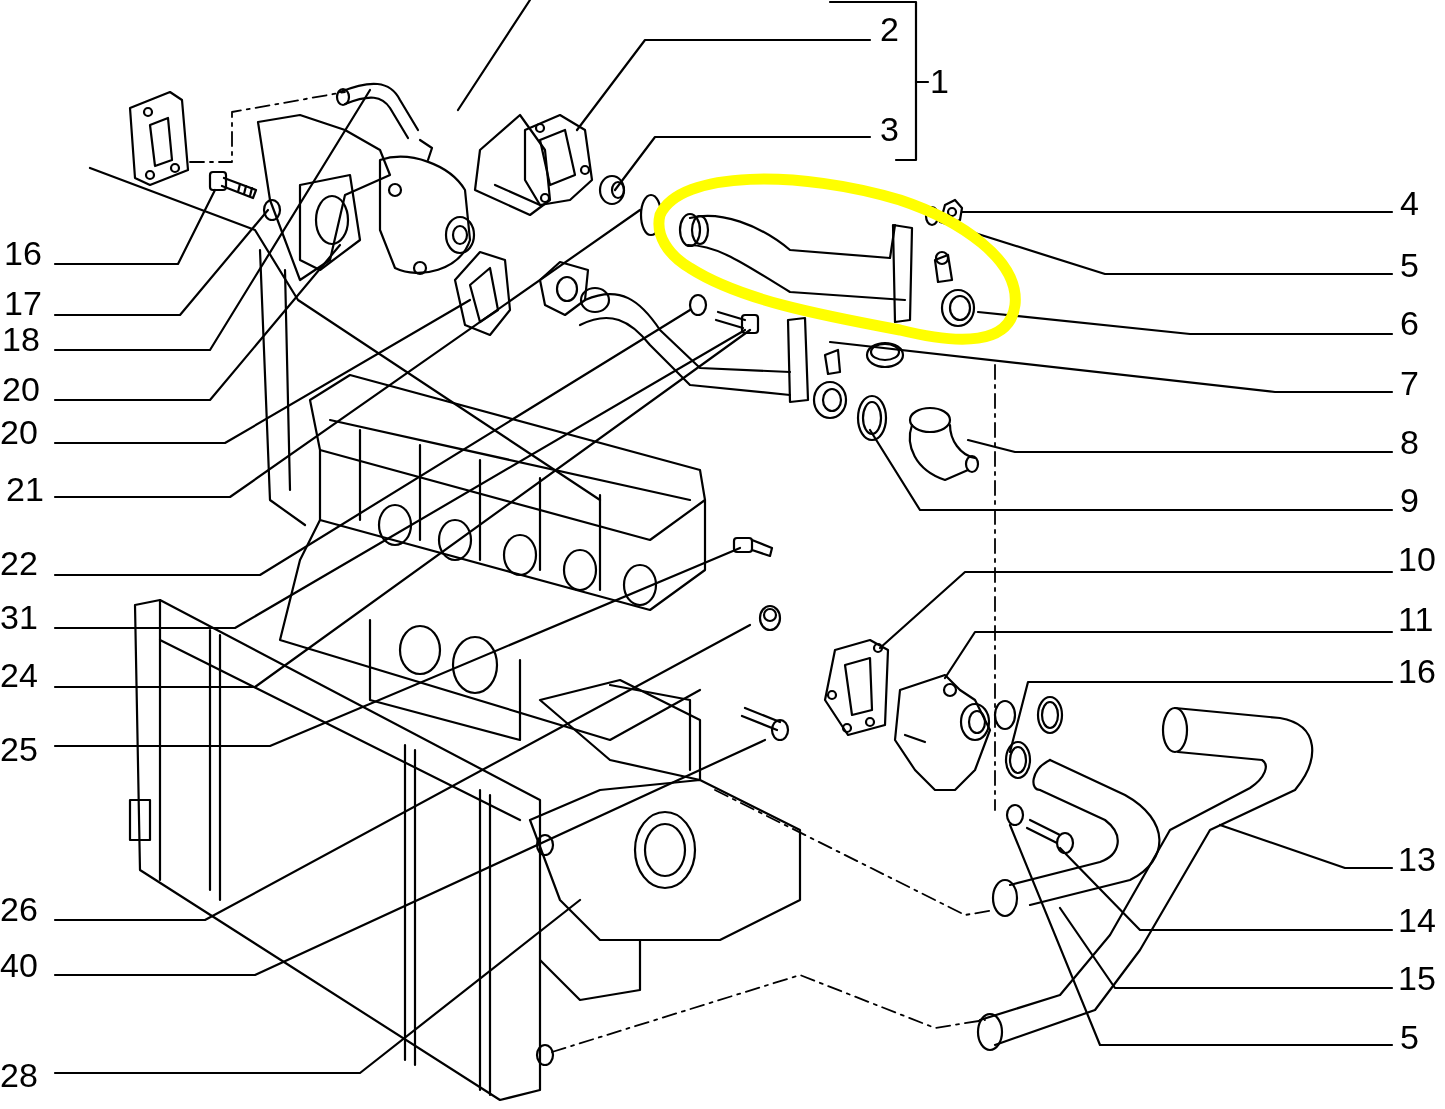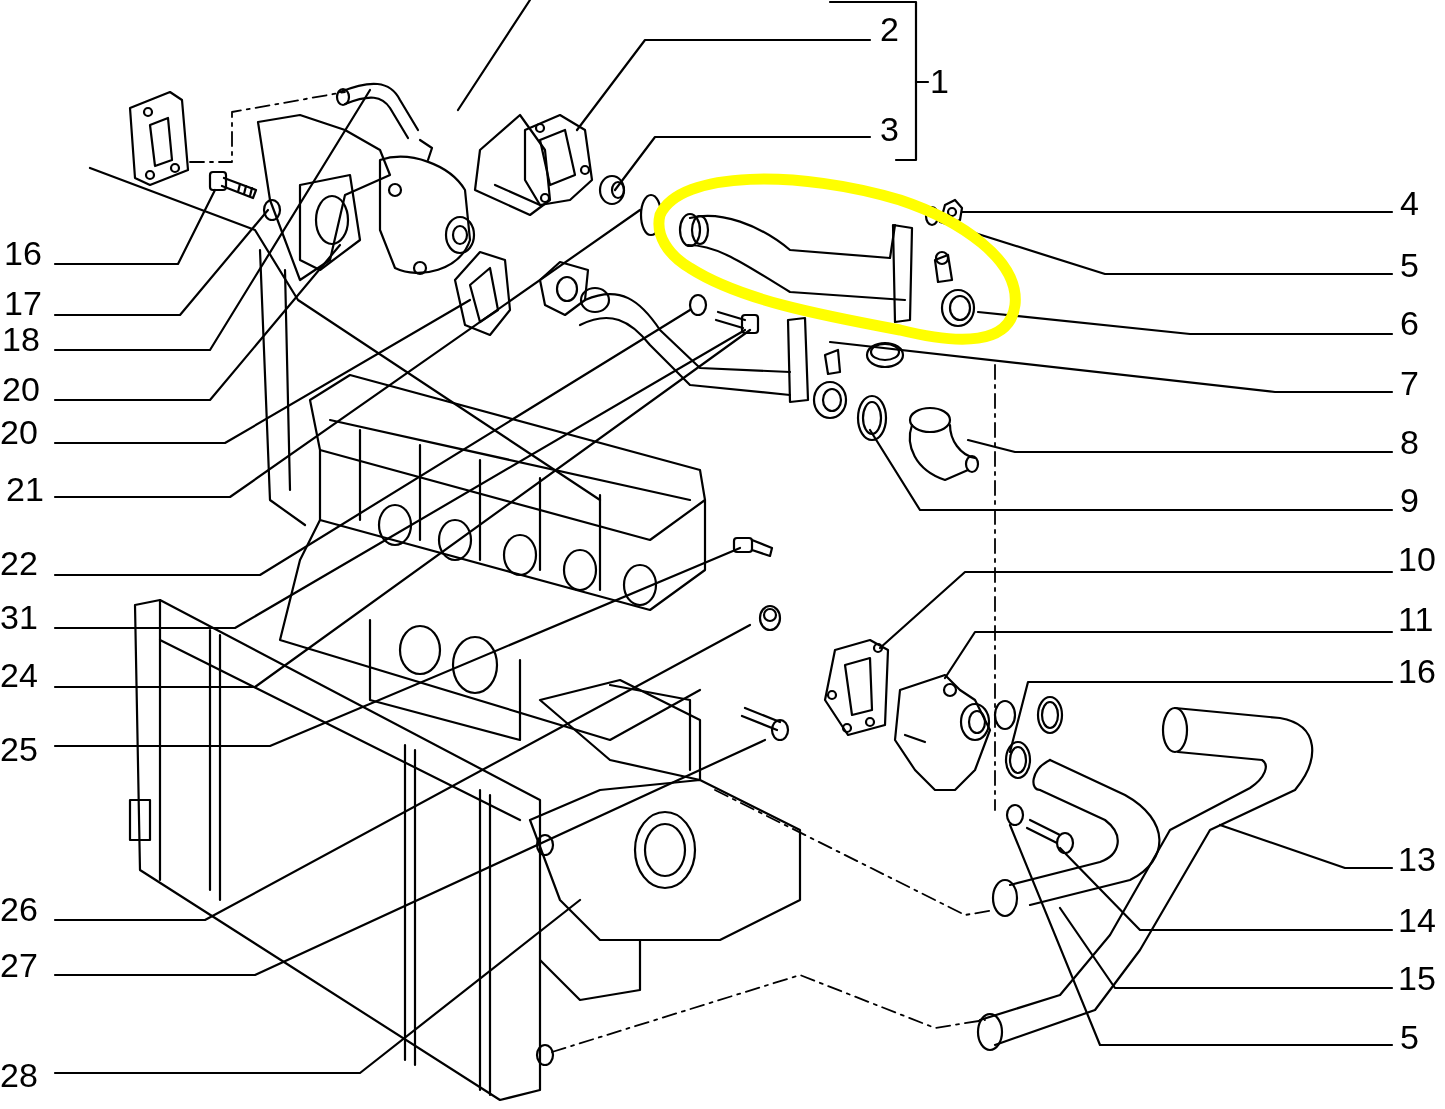--- a/index.html
+++ b/index.html
@@ -324,15 +324,15 @@
   <span class="callout-label left" style="left:4px;top:286px">17</span>
   <span class="callout-label left" style="left:2px;top:322px">18</span>
   <span class="callout-label left" style="left:2px;top:372px">20</span>
   <span class="callout-label left" style="left:0px;top:415px">20</span>
   <span class="callout-label left" style="left:6px;top:472px">21</span>
   <span class="callout-label left" style="left:0px;top:546px">22</span>
   <span class="callout-label left" style="left:0px;top:600px">31</span>
   <span class="callout-label left" style="left:0px;top:658px">24</span>
   <span class="callout-label left" style="left:0px;top:732px">25</span>
   <span class="callout-label left" style="left:0px;top:892px">26</span>
-  <span class="callout-label left" style="left:0px;top:948px">27</span>
+  <span class="callout-label left" style="left:0px;top:948px">40</span>
   <span class="callout-label left" style="left:0px;top:1058px">28</span>
 </div>
 
 </body></html>

